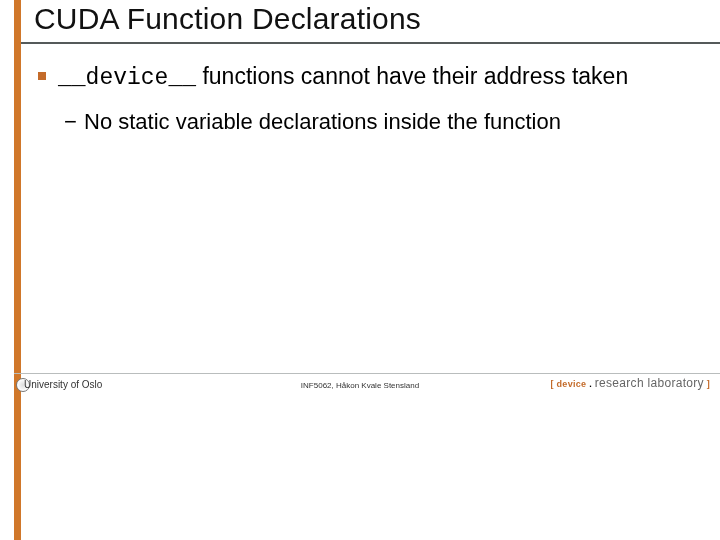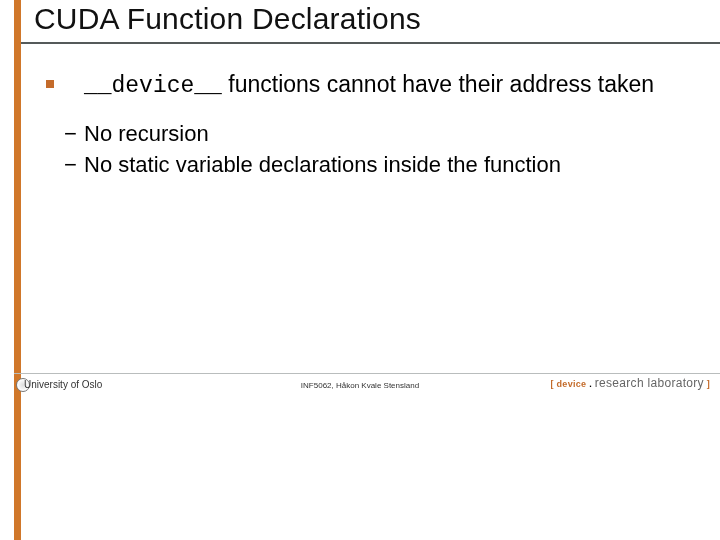--- a/index.html
+++ b/index.html
@@ -38,23 +38,22 @@
     margin-top: 4px;
     height: 2px;
     background: #555a5a;
     width: 706px;
   }
   .body {
     padding: 8px 30px 0 24px;
   }
   ul.top {
     list-style: none;
-    margin: 18px;
+    margin: 10px;
     padding: 0;
-    text-align: center;
   }
   ul.top > li {
     position: relative;
     padding-left: 24px;
     font-size: 23px;
     line-height: 1.25;
     margin-bottom: 6px;
   }
   ul.top > li::before {
     content: "";
@@ -157,23 +156,20 @@
   <div class="title-rule"></div>
 
   <div class="body">
     <ul class="top">
       <li>
         <span class="code">__device__</span><span> functions cannot have their address taken</span>
       </li>
     </ul>
     <ul class="sub">
       <li>
-        <span>No recursion</span>
-      </li>
-      <li>
         <span>No static variable declarations inside the function</span>
       </li>
     </ul>
   </div>
 
   <div class="footer-rule"></div>
   <div class="footer">
     <div class="uio-seal"></div>
     <div class="footer-left">University of Oslo</div>
     <div class="footer-center">INF5062, Håkon Kvale Stensland</div>

